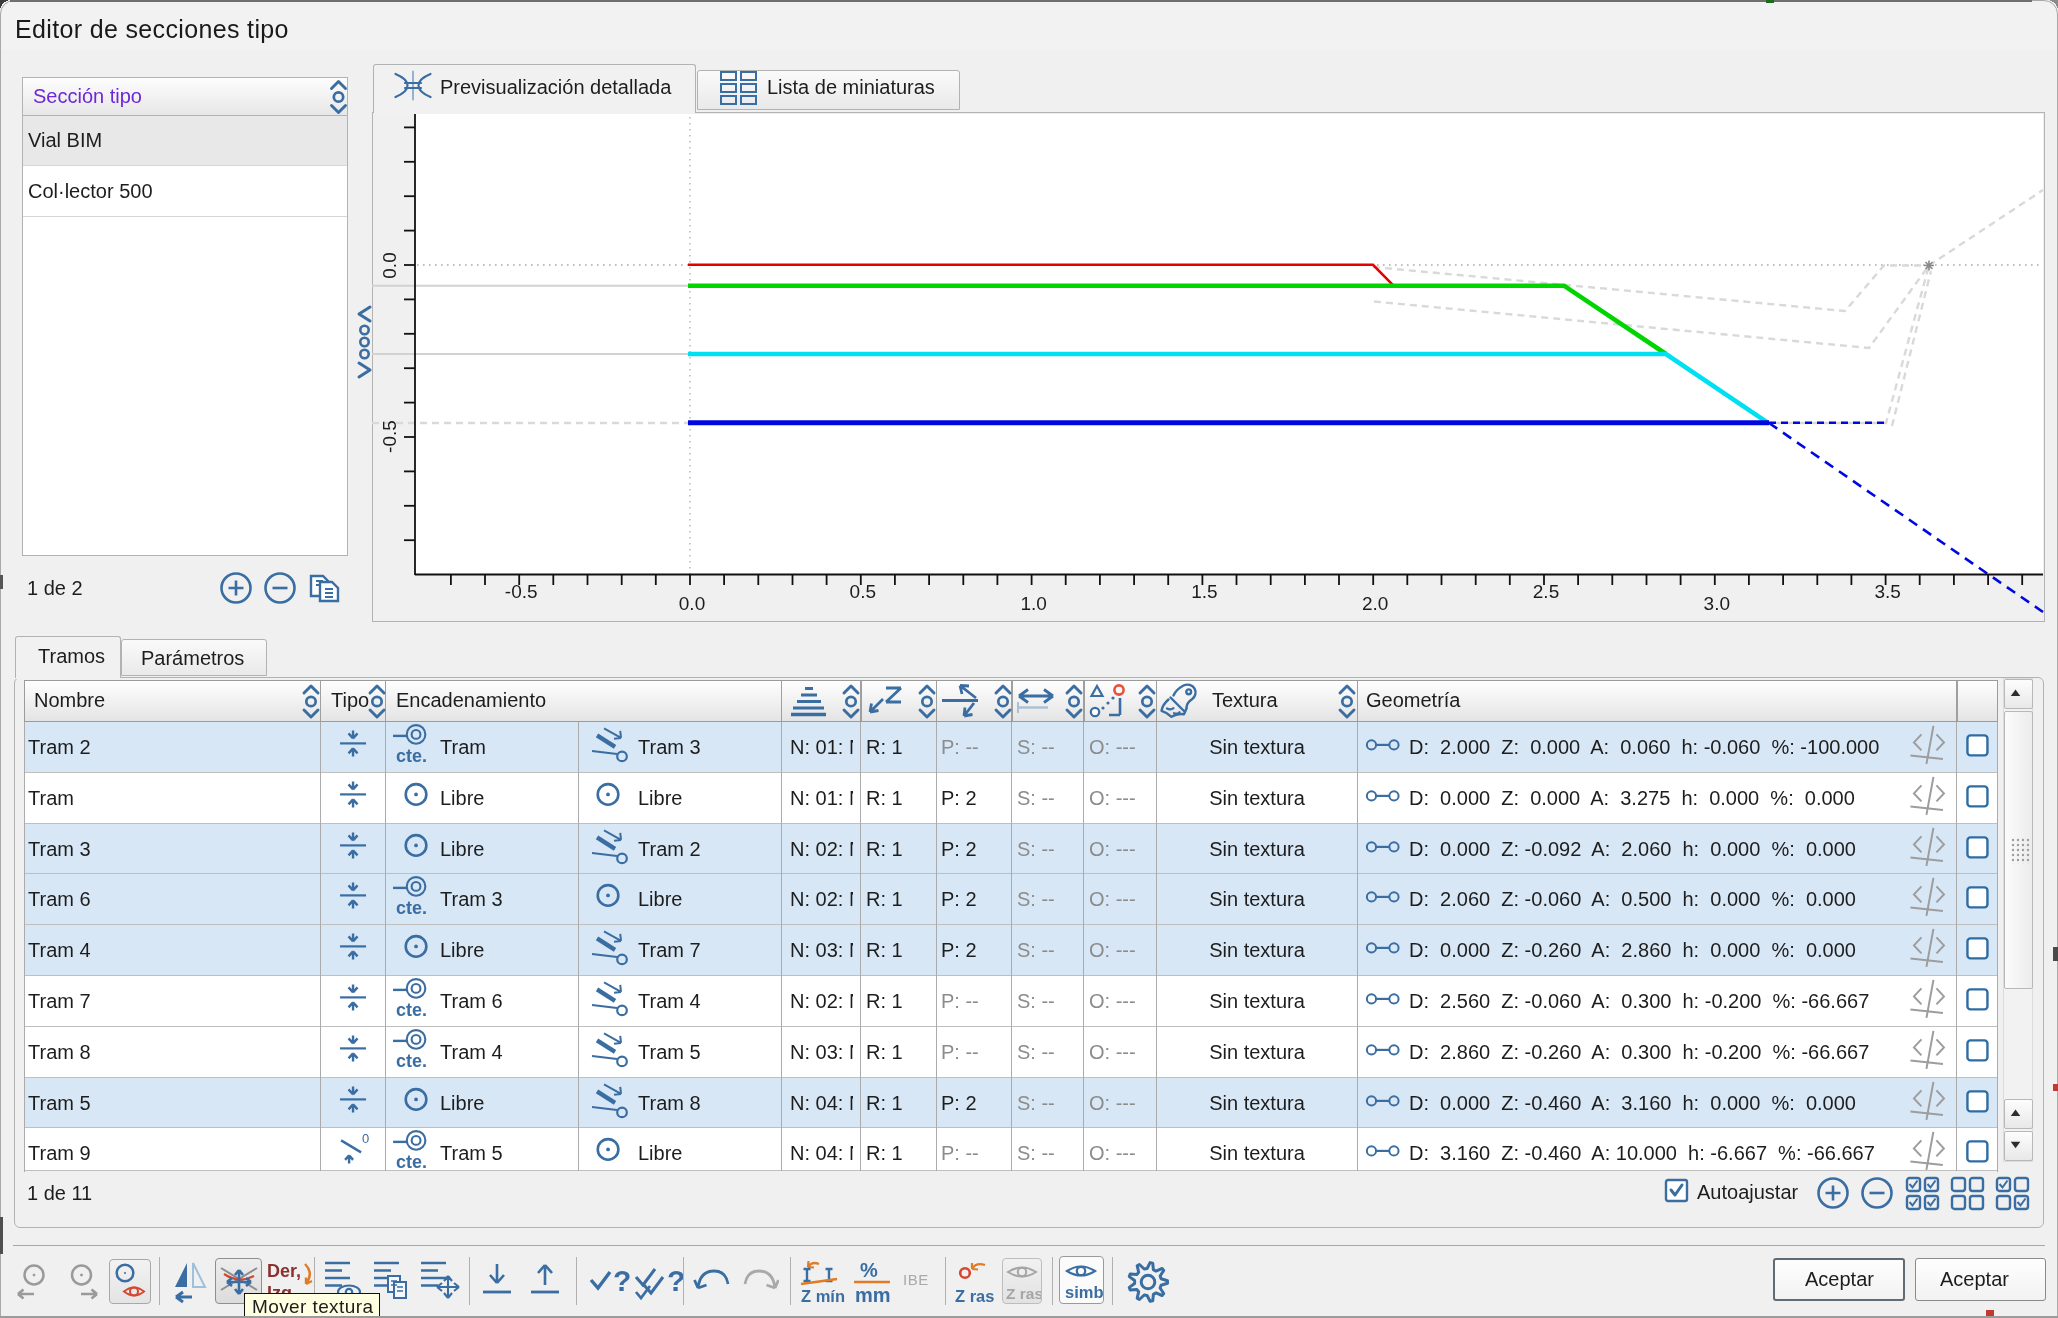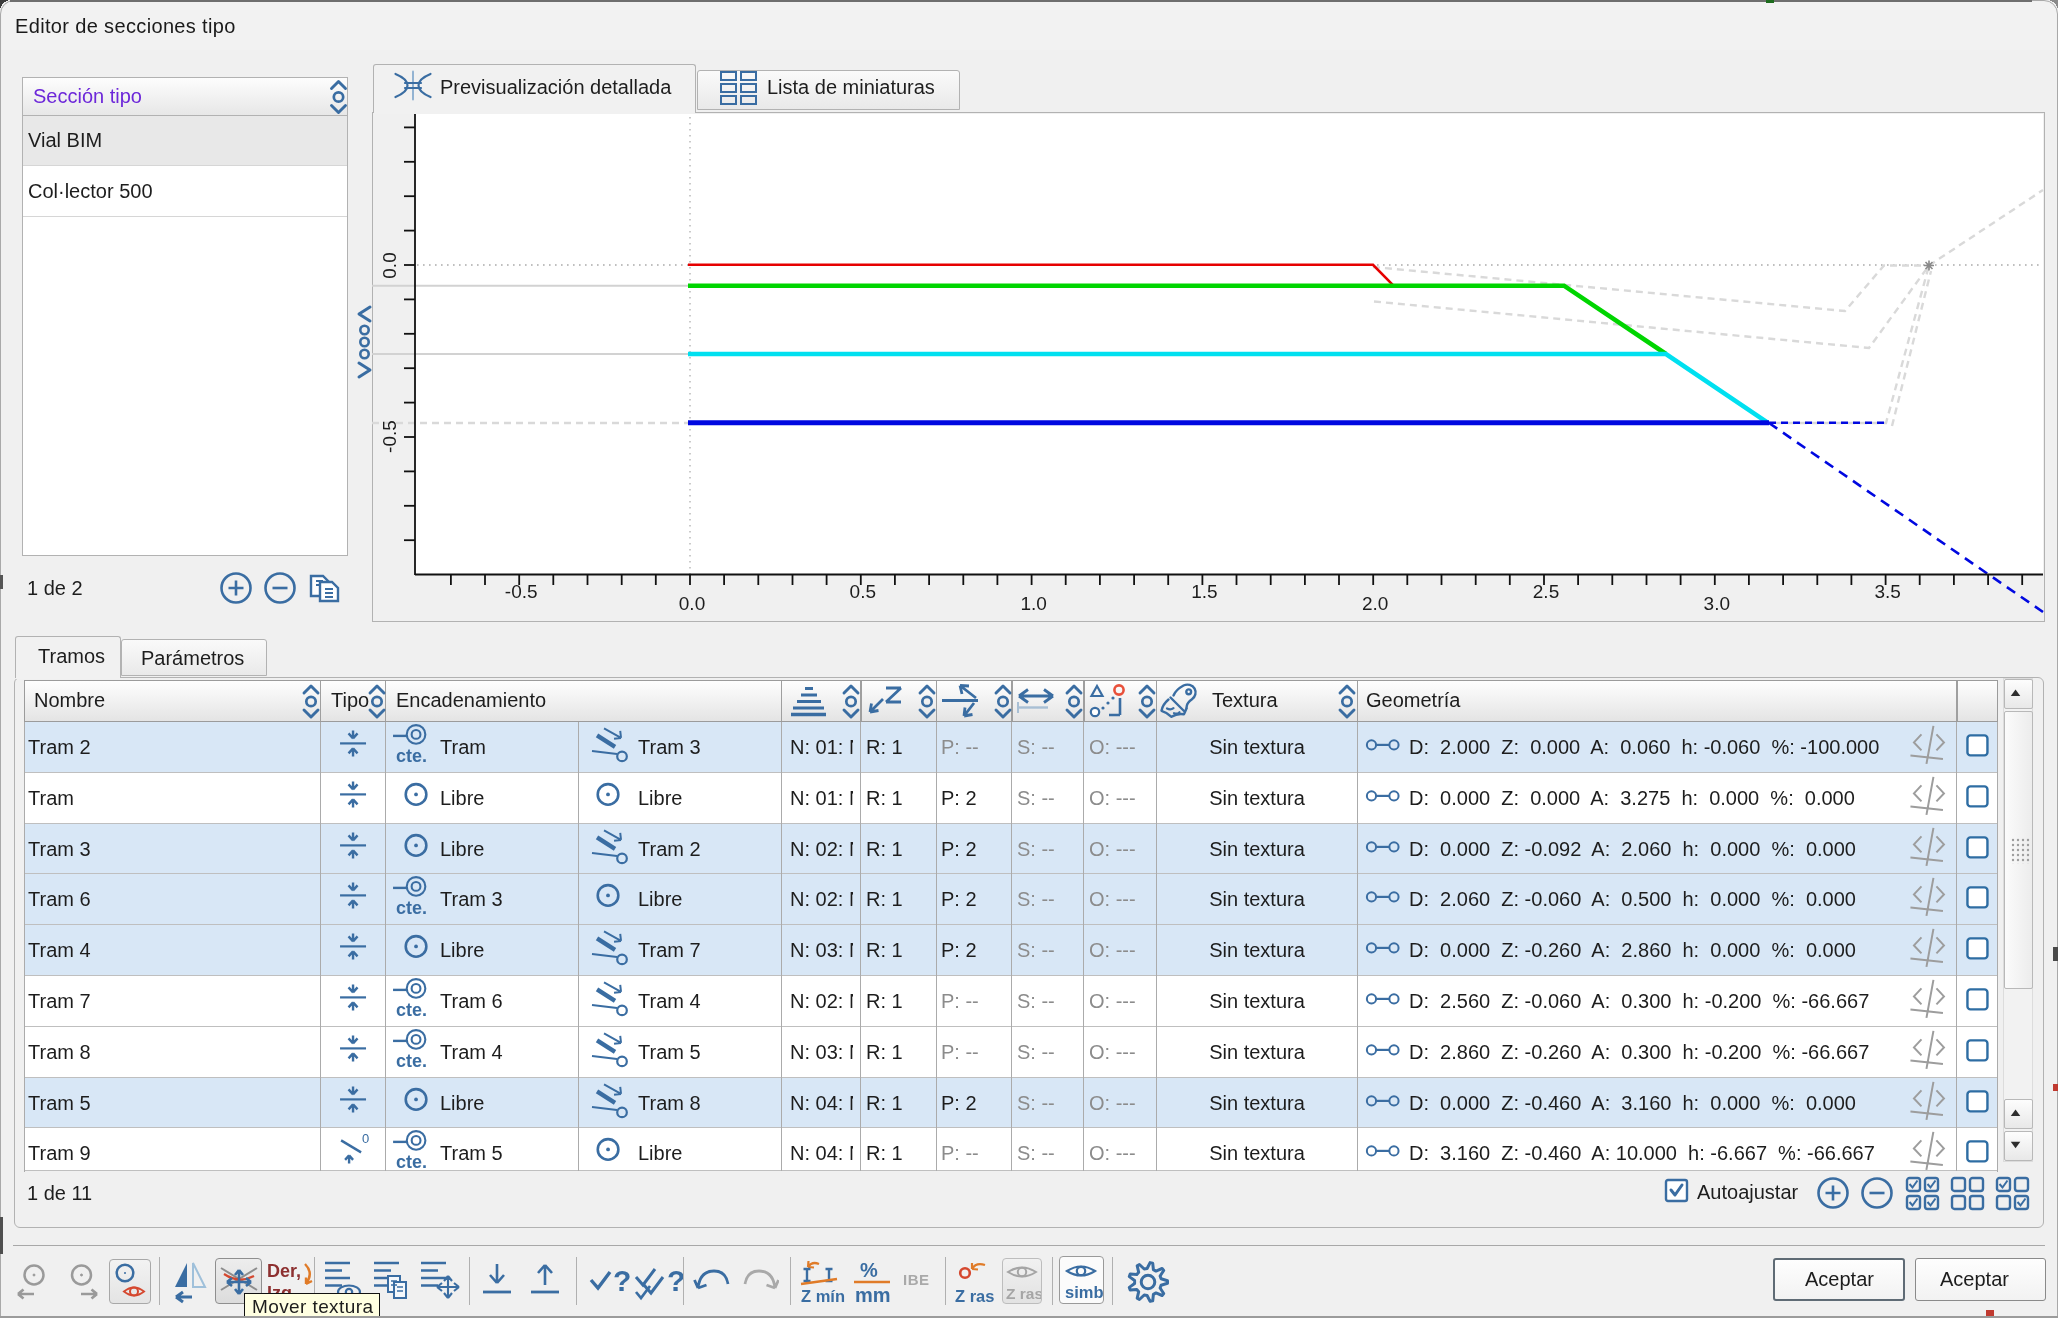--- a/index.html
+++ b/index.html
@@ -8,21 +8,21 @@
 svg{display:block}
 .t{position:absolute;white-space:pre}
 </style></head><body>
 
 <div class="abs" style="left:0;top:0;width:2058px;height:1318px;border:1px solid #a9a9a9;border-radius:14px 14px 0 0;z-index:50;pointer-events:none"></div>
 <div class="abs" style="left:10px;top:0;width:2022px;height:2px;background:#6f6f6f;z-index:51"></div>
 <div class="abs" style="left:1766px;top:0;width:8px;height:3px;background:#1d6b1d;z-index:52"></div>
 <div class="abs" style="left:0;top:0;width:8px;height:8px;background:radial-gradient(circle at 9px 9px, transparent 8px, #3c3c3c 8px);z-index:52"></div>
 <div class="abs" style="left:2050px;top:0;width:8px;height:8px;background:radial-gradient(circle at -1px 9px, transparent 8px, #8a8a8a 8px);z-index:52"></div>
 <div class="abs" style="left:2px;top:2px;width:2054px;height:48px;background:#f2f2f2;border-radius:12px 12px 0 0"></div>
-<div class="t" style="left:15px;top:15px;font-size:20px;color:#1a1a1a;letter-spacing:0.35px">Editor de secciones tipo</div>
+<div class="t" style="left:15px;top:15px;font-size:25px;color:#1a1a1a;letter-spacing:0.35px">Editor de secciones tipo</div>
 <div class="abs" style="left:22px;top:77px;width:326px;height:39px;border:1px solid #b2b2b2;background:linear-gradient(#fdfdfd,#e7e7e7)"></div>
 <div class="t" style="left:33px;top:85px;font-size:20px;color:#6d28d9">Sección tipo</div>
 <svg class="abs" style="left:327px;top:78px" width="24" height="38">
     <g stroke="#3a6da2" fill="none" stroke-width="2.9" stroke-linecap="round" stroke-linejoin="round">
 <path d="M 4.5 10.5 L 11.5 3.5 L 18.5 10.5"></path>
 <circle cx="11.5" cy="19.0" r="4.7" stroke-width="2.7"></circle>
 <path d="M 4.5 27.5 L 11.5 34.5 L 18.5 27.5"></path>
 </g>
   </svg>
 <div class="abs" style="left:22px;top:116px;width:326px;height:440px;background:#fff;border:1px solid #b2b2b2;border-top:none"></div>
@@ -911,21 +911,21 @@
 <path d="M8 12 v12 M4.5 12 h7 M4.5 24 h7" stroke="#3a6da2" stroke-width="2.4"></path>
 <path d="M30 12 v12 M26.5 12 h7 M26.5 24 h7" stroke="#3a6da2" stroke-width="2.4"></path>
 <path d="M2 27 L38 22" stroke="#e07b28" stroke-width="2.4"></path>
 <text x="2" y="45" font-size="16.5" font-weight="bold" fill="#3a6da2" font-family="Liberation Sans">Z mín</text>
 </svg>
 <svg class="abs" style="left:852px;top:1258px" width="40" height="48">
 <text x="8" y="19" font-size="20" font-weight="bold" fill="#3a6da2" font-family="Liberation Sans">%</text>
 <path d="M2 24 H38" stroke="#e07b28" stroke-width="2.4"></path>
 <text x="3" y="44" font-size="20" font-weight="bold" fill="#3a6da2" font-family="Liberation Sans">mm</text>
 </svg>
-<div class="t" style="left:903px;top:1271px;font-size:15px;font-weight:bold;color:#a9a9a9;letter-spacing:0.5px">IBE</div>
+<div class="t" style="left:903px;top:1271px;font-size:15px;font-weight:normal;color:#a9a9a9;letter-spacing:0.5px">IBE</div>
 <div class="abs" style="left:945px;top:1257px;width:1px;height:48px;background:#b0b0b0"></div>
 <svg class="abs" style="left:953px;top:1257px" width="50" height="50">
 <path d="M32 8 q-9 -3 -13 4 M19 12 l0 -6 M19 12 l6 0.5" stroke="#e07b28" stroke-width="2.2" fill="none"></path>
 <circle cx="12" cy="16" r="4.8" stroke="#d5482f" stroke-width="2.6" fill="none"></circle>
 <text x="2" y="45" font-size="16.5" font-weight="bold" fill="#3a6da2" font-family="Liberation Sans">Z ras</text>
 </svg>
 <div class="abs" style="left:1002px;top:1258px;width:40px;height:46px;border:1px solid #bdbdbd;border-radius:4px;background:linear-gradient(#f1f1f1,#e2e2e2)"></div>
 <svg class="abs" style="left:1003px;top:1260px" width="38" height="44">
 <g stroke="#a5a5a5" fill="none" stroke-width="2">
 <path d="M5 12 Q19 3 33 12 Q19 21 5 12 z"></path>

